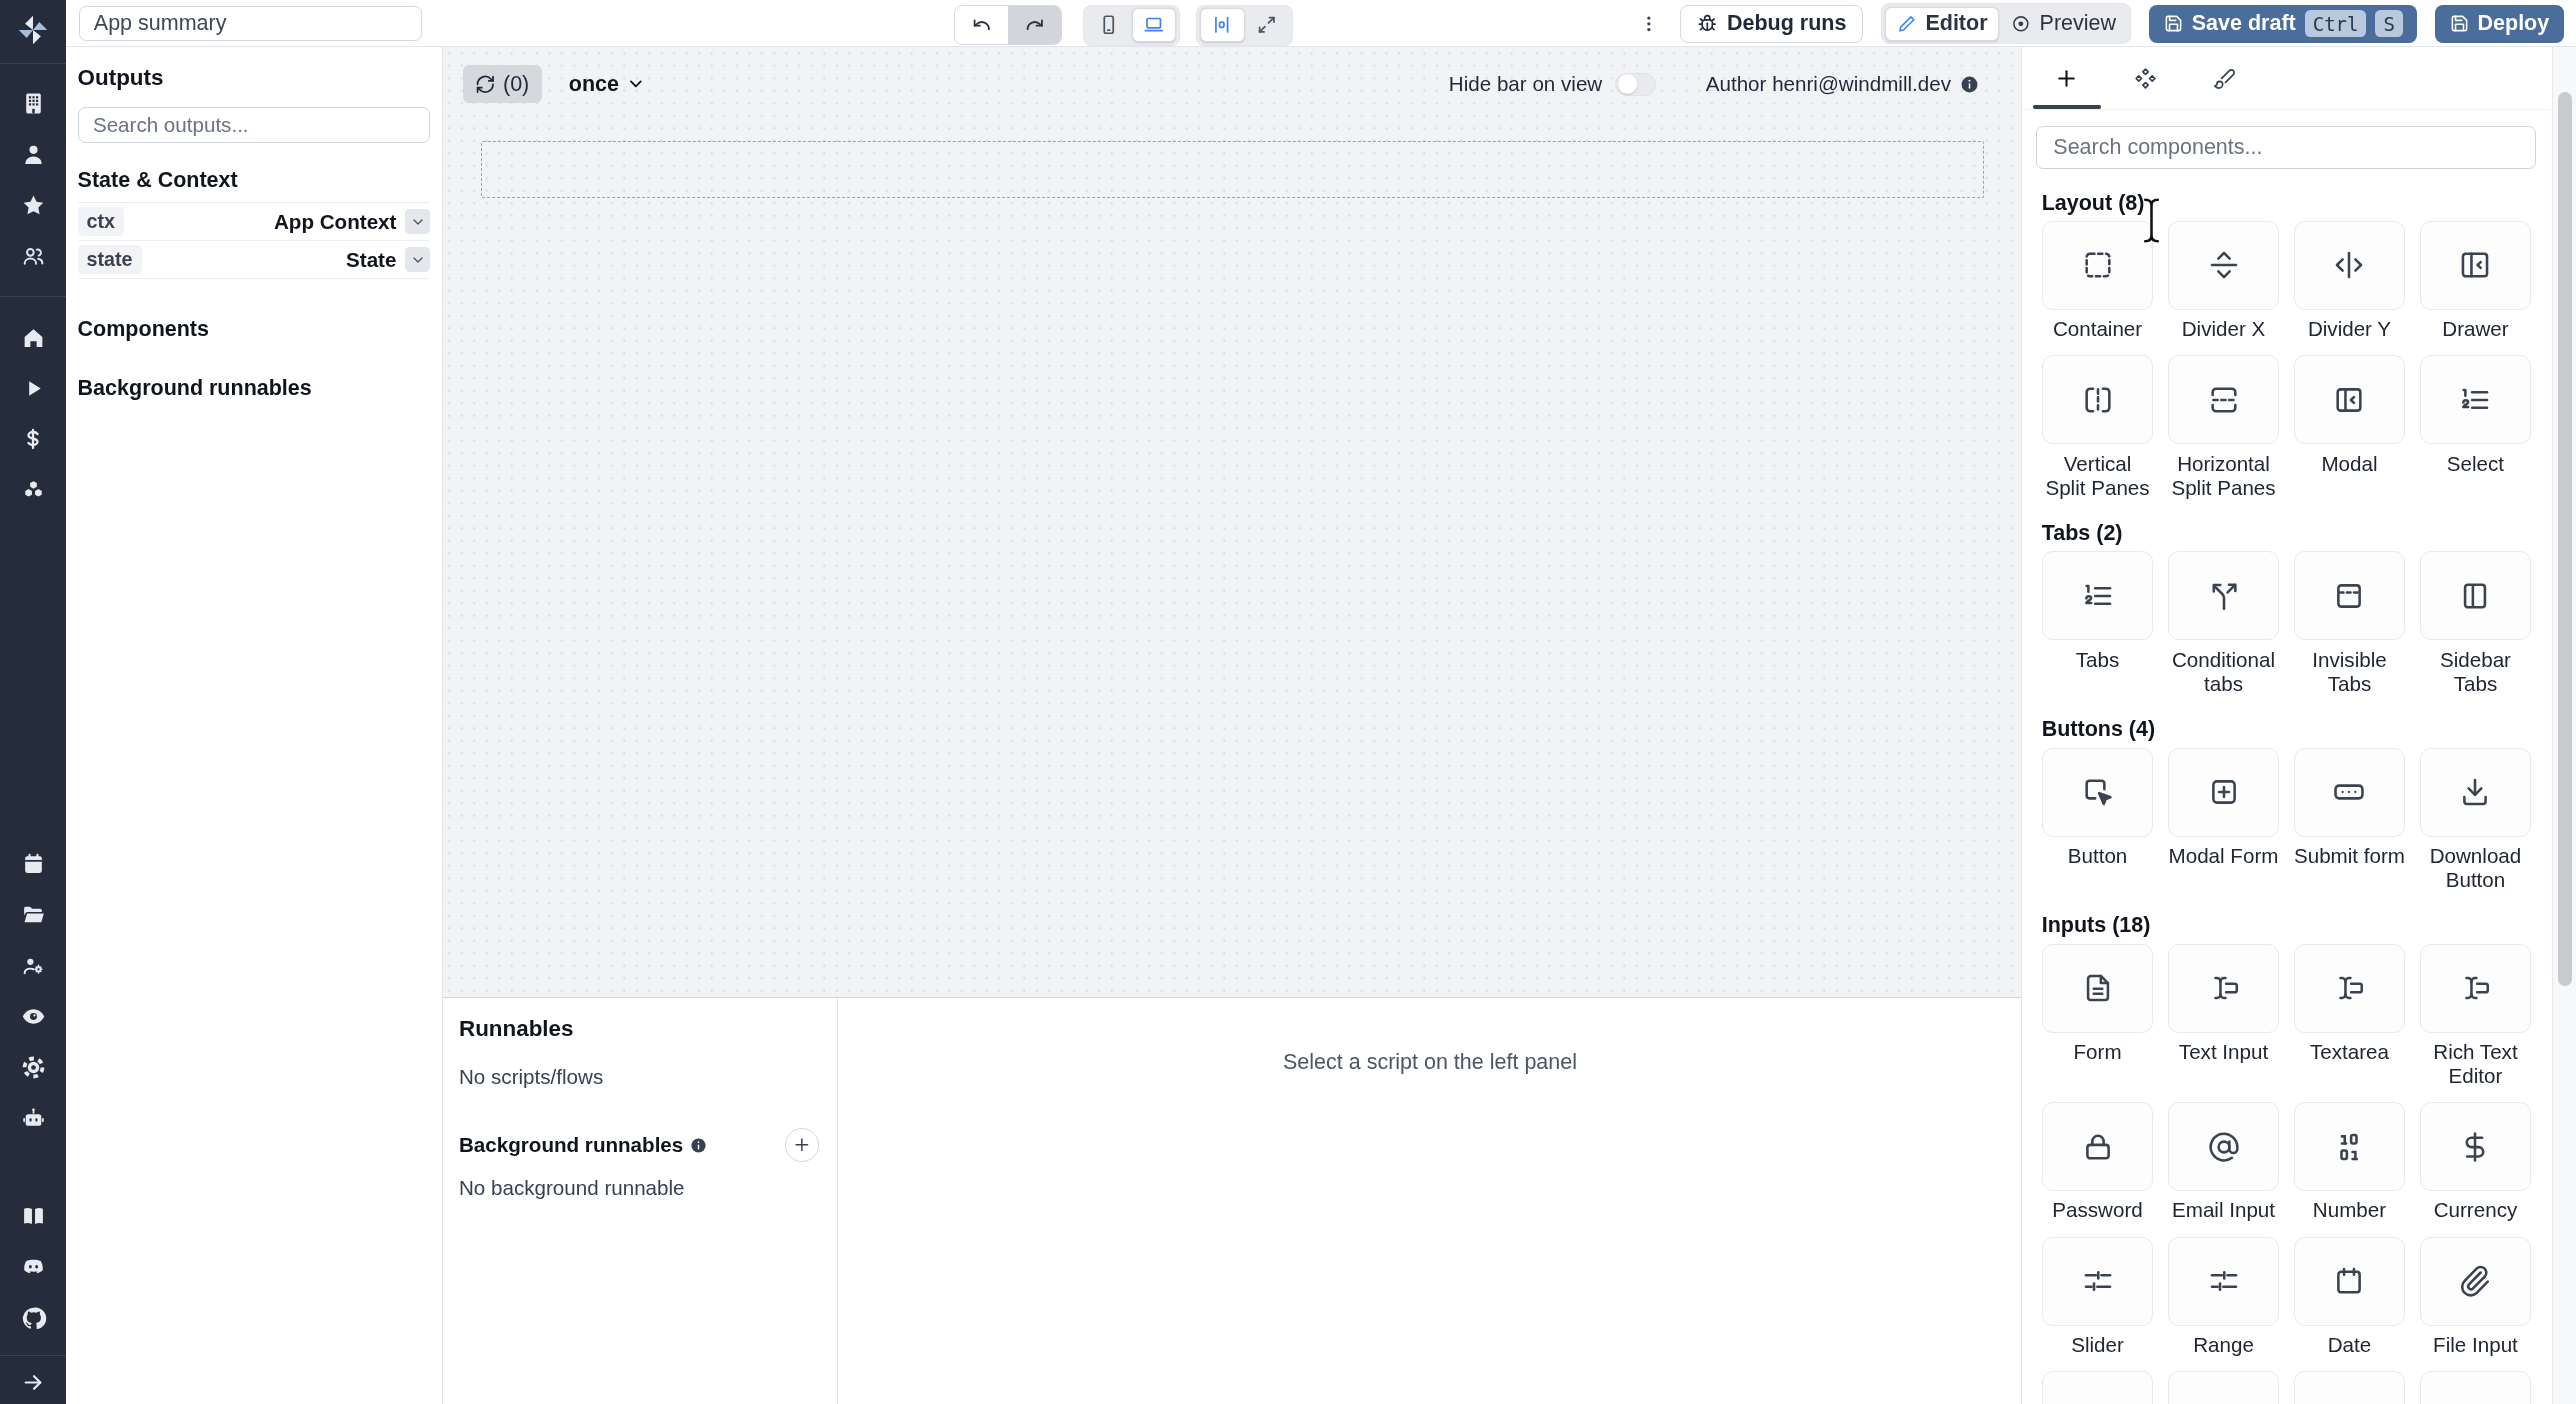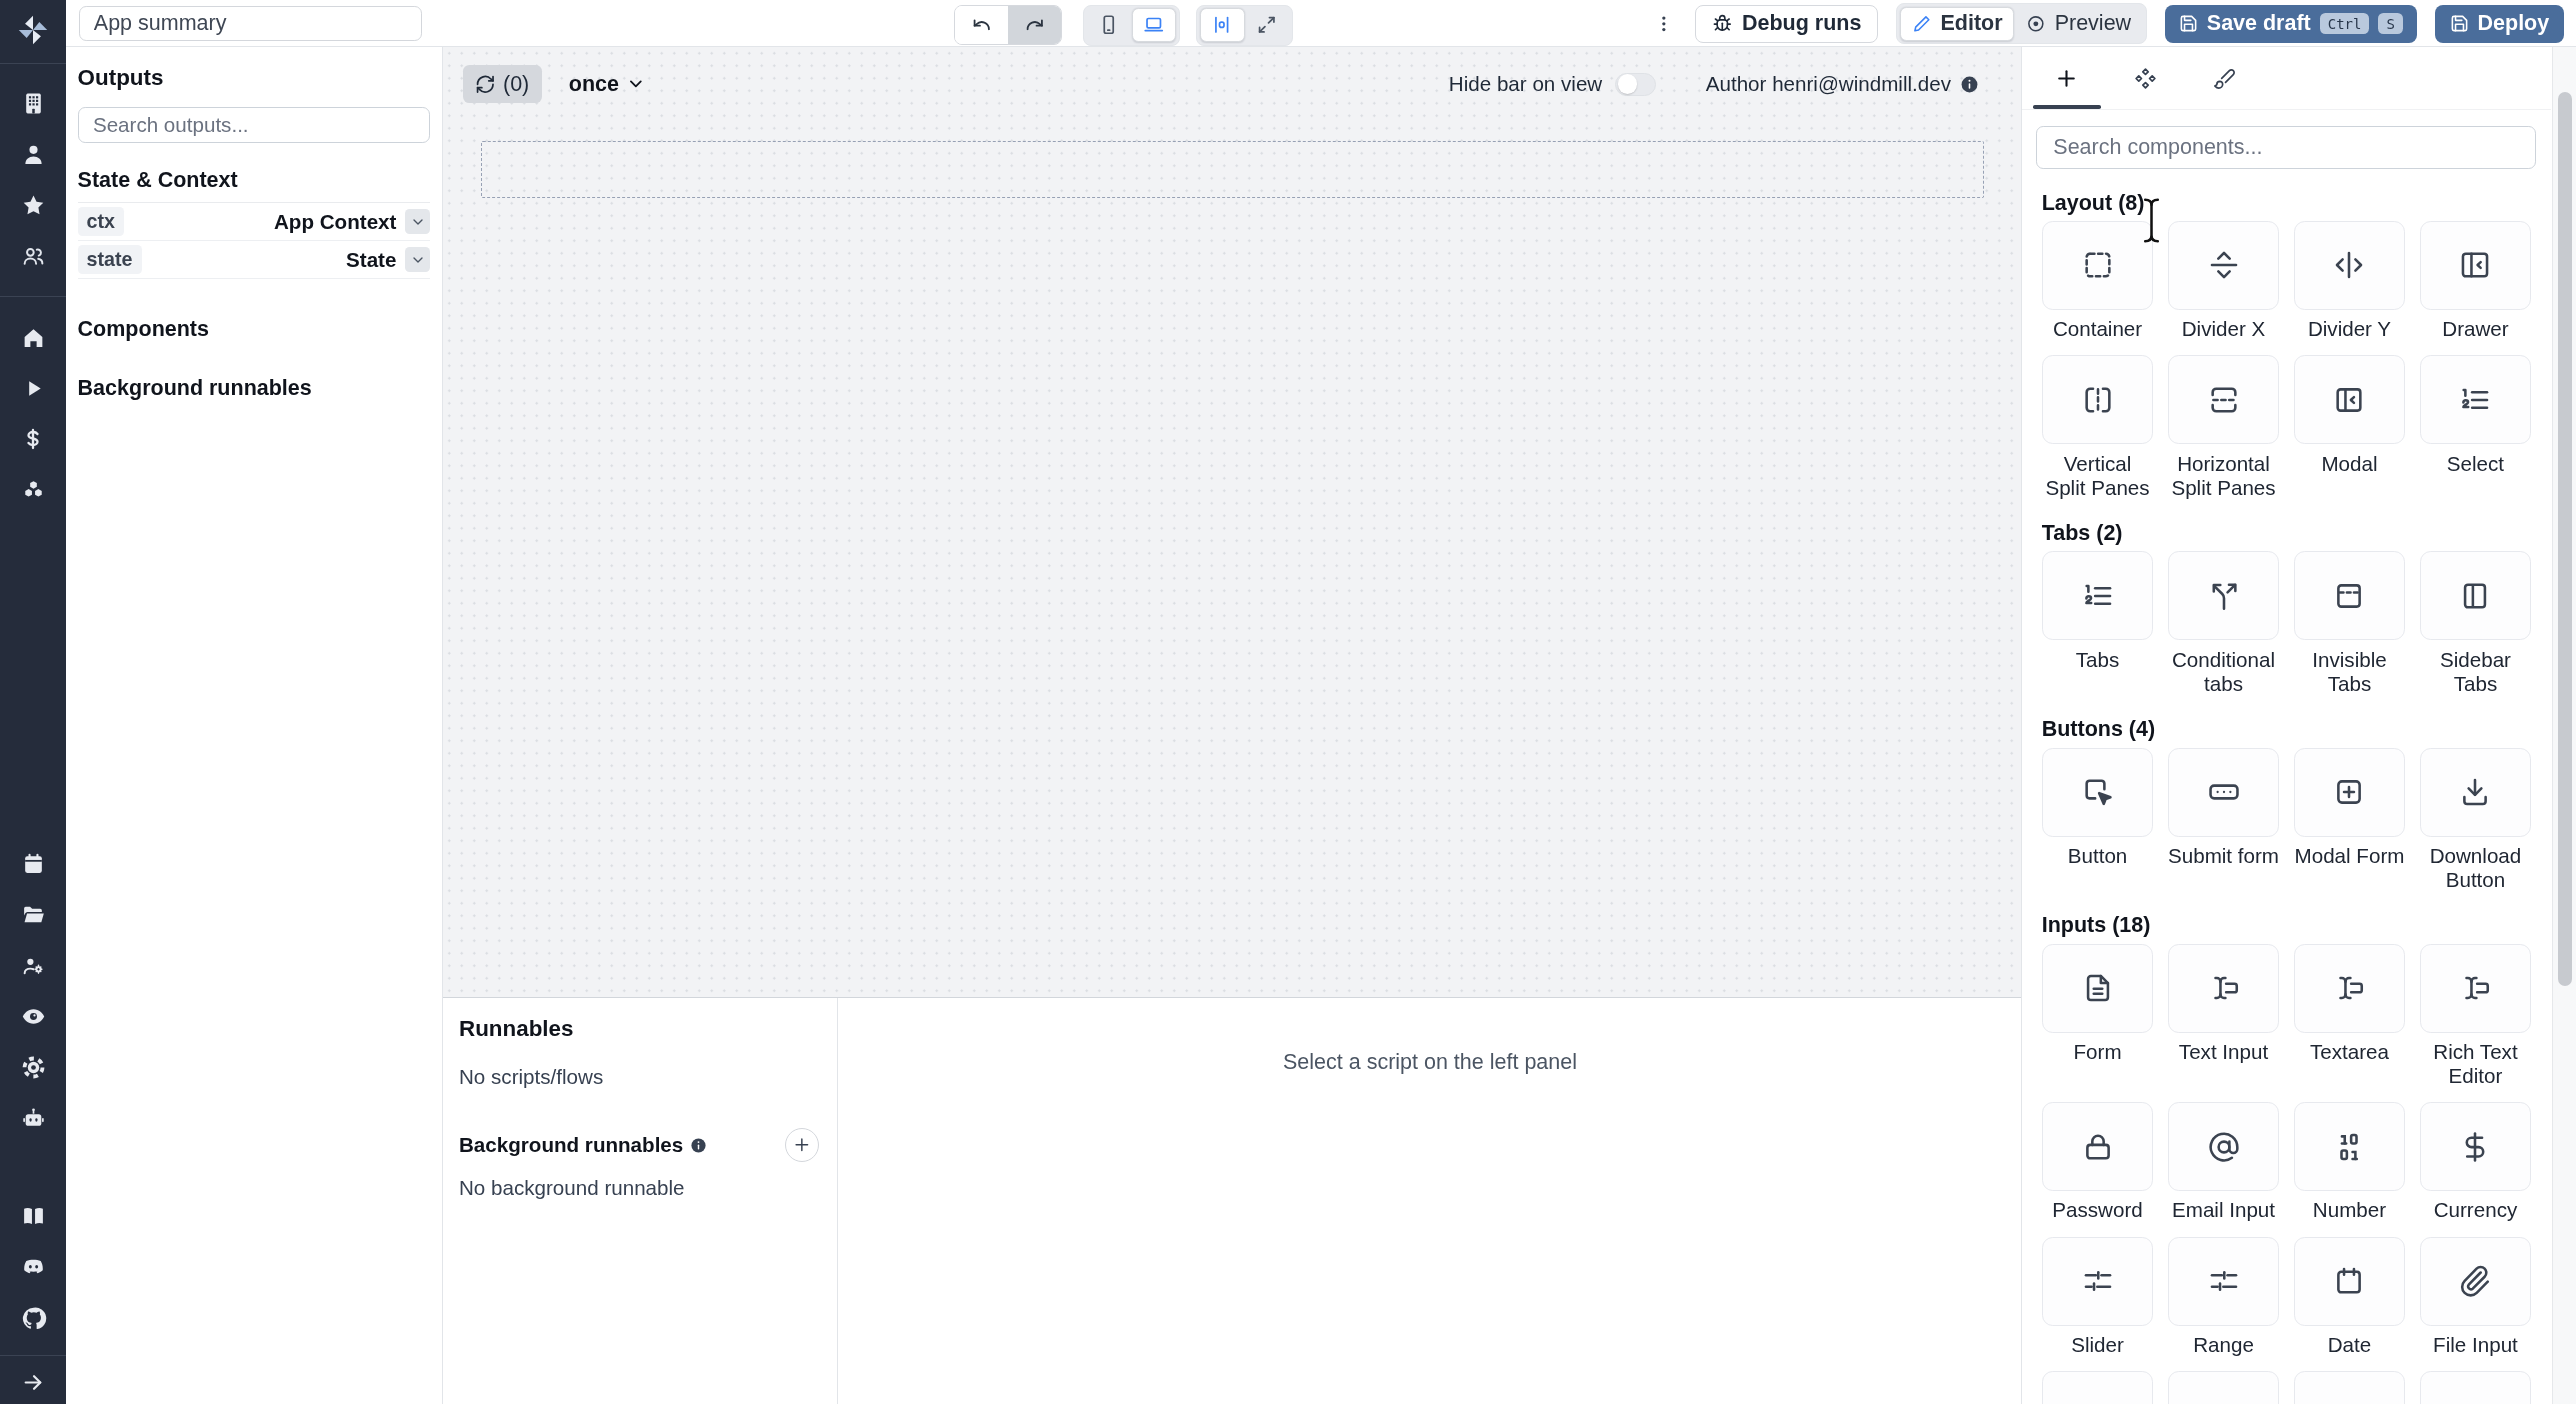--- a/index.html
+++ b/index.html
@@ -35,21 +35,21 @@
   .seg-btn.active { background:#fff; border:0.9px solid #d7dade; box-shadow:0 0.9px 1.8px rgba(16,24,40,.14); }
   #device-group { position:absolute; left:1017px; top:4.5px; }
   #align-group  { position:absolute; left:1130px; top:4.5px; }
 
   #header-right { position:absolute; right:12.5px; top:0; height:47px; display:flex; align-items:center; gap:18px; }
   .btn-outline { display:flex; align-items:center; gap:9px; height:38px; padding:0 16px;
     border:0.9px solid #d6d9de; border-radius:8px; background:#fff; font-size:21.5px; font-weight:600; color:#1f2937; cursor:pointer; }
   .btn-primary { display:flex; align-items:center; gap:9px; height:38px; padding:0 14.3px;
     border-radius:8px; background:#4a6d9b; color:#fff; font-size:21.5px; font-weight:600; cursor:pointer; }
   kbd.kb { background:#b9c9dd; color:#27364a; border-radius:5.4px; padding:2.7px 8px;
-    font-family:"DejaVu Sans Mono","Liberation Mono",monospace; font-size:14px; font-weight:400; }
+    font-family:"DejaVu Sans Mono","Liberation Mono",monospace; font-size:19px; font-weight:400; }
   .seg-label { font-size:21.5px; font-weight:600; }
 
   
   #outputs { position:absolute; left:66px; top:47px; width:377px; height:1357px; background:#fff;
     border-right:0.9px solid #e2e5e9; padding:18px 11.6px 0 11.6px; z-index:5; }
   .panel-title { font-size:22.4px; font-weight:700; color:#10141c; }
   #search-outputs { margin-top:16px; width:100%; height:36px; border:0.9px solid #cdd3da; border-radius:7.2px;
     padding:0 14.3px; font-size:20.6px; color:#374151; outline:none; background:#fff; font-family:"Liberation Sans",sans-serif; }
   #search-outputs::placeholder { color:#6b7280; opacity:1; }
   .sec-head { margin-top:25px; padding-bottom:9px; border-bottom:0.9px solid #e9ebee;
@@ -650,38 +650,38 @@
         <div class="comp-card">
             <svg width="34" height="34" viewBox="0 0 24 24" fill="none" stroke="currentColor" stroke-width="1.8" stroke-linecap="round" stroke-linejoin="round">
               <path d="M16.5 10V6a2 2 0 0 0-2-2H6a2 2 0 0 0-2 2v8.5a2 2 0 0 0 2 2h4"></path>
               <path d="M12.8 12.8l8 2.9-3.4 1.3-1.3 3.4z" fill="currentColor" stroke-linejoin="round"></path>
             </svg>
           </div>
         <div class="comp-label">Button</div>
       </div>
       <div class="cell">
         <div class="comp-card">
+            <svg width="34" height="34" viewBox="0 0 24 24" fill="none" stroke="currentColor" stroke-width="1.8" stroke-linecap="round">
+              <rect x="4.5" y="4.5" width="15" height="15" rx="2.5"></rect>
+              <path d="M12 8.5v7"></path>
+              <path d="M8.5 12h7"></path>
+            </svg>
+          </div>
+        <div class="comp-label">Modal Form</div>
+      </div>
+      <div class="cell">
+        <div class="comp-card">
             <svg width="34" height="34" viewBox="0 0 24 24" fill="none" stroke="currentColor" stroke-width="1.8">
               <rect x="2.5" y="7.5" width="19" height="9" rx="2.5"></rect>
               <circle cx="7.5" cy="12" r="0.8" fill="currentColor" stroke="none"></circle>
               <circle cx="12" cy="12" r="0.8" fill="currentColor" stroke="none"></circle>
               <circle cx="16.5" cy="12" r="0.8" fill="currentColor" stroke="none"></circle>
             </svg>
           </div>
         <div class="comp-label">Submit form</div>
-      </div>
-      <div class="cell">
-        <div class="comp-card">
-            <svg width="34" height="34" viewBox="0 0 24 24" fill="none" stroke="currentColor" stroke-width="1.8" stroke-linecap="round">
-              <rect x="4.5" y="4.5" width="15" height="15" rx="2.5"></rect>
-              <path d="M12 8.5v7"></path>
-              <path d="M8.5 12h7"></path>
-            </svg>
-          </div>
-        <div class="comp-label">Modal Form</div>
       </div>
       <div class="cell">
         <div class="comp-card">
             <svg width="34" height="34" viewBox="0 0 24 24" fill="none" stroke="currentColor" stroke-width="1.8" stroke-linecap="round" stroke-linejoin="round">
               <path d="M12 3.5V14"></path>
               <path d="M7.5 9.5 12 14l4.5-4.5"></path>
               <path d="M4.5 15.5v3a2 2 0 0 0 2 2h11a2 2 0 0 0 2-2v-3"></path>
             </svg>
           </div>
         <div class="comp-label">Download Button</div>

